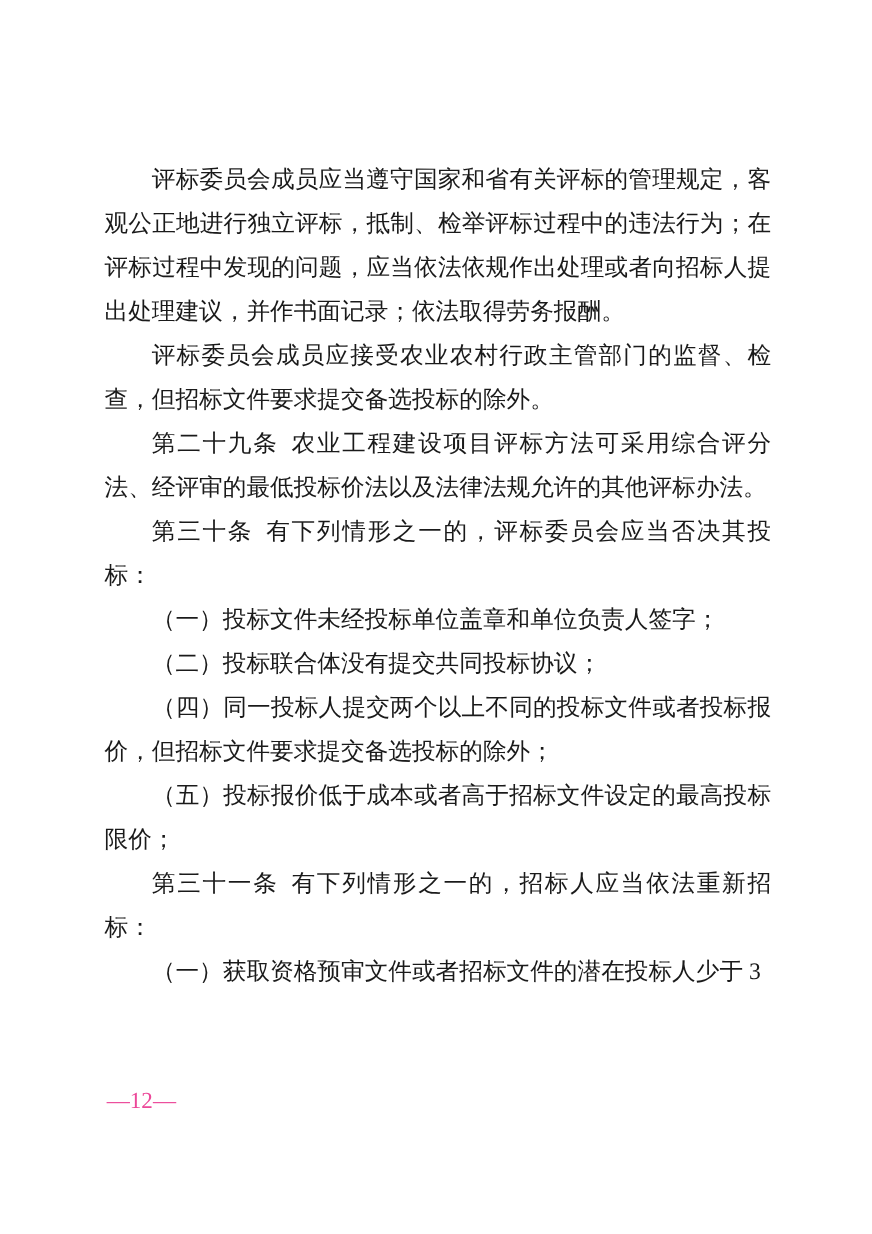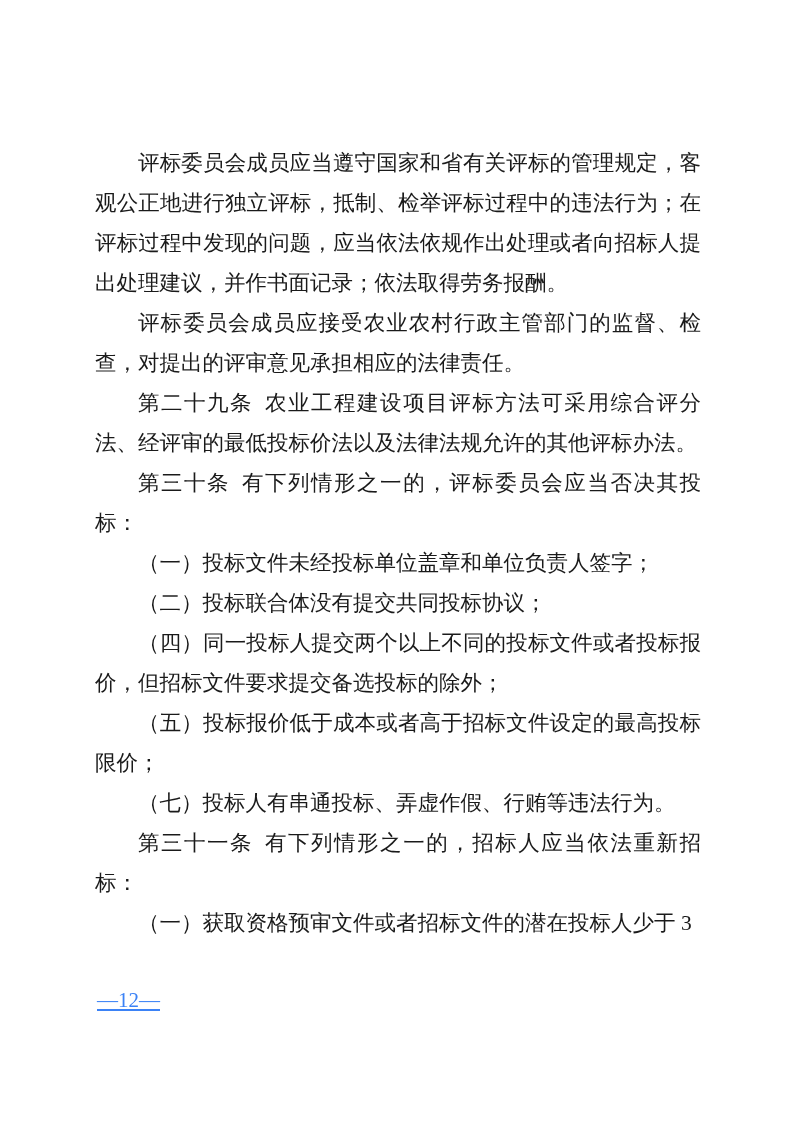--- a/index.html
+++ b/index.html
@@ -32,49 +32,47 @@
     font-weight: 400;
     font-family: "Liberation Sans", "DejaVu Sans", sans-serif;
     margin-right: 0.55em;
   }
   .footer {
     position: absolute;
     left: 97px;
     top: 988px;
     font-size: 21px;
     line-height: 24px;
-    color: #3b82f6;
-    text-decoration: underline;
+    color: #ec4899;
   }
 </style>
 </head>
 <body>
 
 <div class="page">
   <main class="content">
 
     <p class="para"><span>评标委员会成员应当遵守国家和省有关评标的管理规定，客观公正地进行独立评标，抵制、检举评标过程中的违法行为；在评标过程中发现的问题，应当依法依规作出处理或者向招标人提出处理建议，并作书面记录；依法取得劳务报酬。</span></p>
 
-    <p class="para"><span>评标委员会成员应接受农业农村行政主管部门的监督、检查，对提出的评审意见承担相应的法律责任。</span></p>
+    <p class="para"><span>评标委员会成员应接受农业农村行政主管部门的监督、检查，但招标文件要求提交备选投标的除外。</span></p>
 
     <p class="para"><b class="lead">第二十九条</b><span>农业工程建设项目评标方法可采用综合评分法、经评审的最低投标价法以及法律法规允许的其他评标办法。</span></p>
 
     <p class="para"><b class="lead">第三十条</b><span>有下列情形之一的，评标委员会应当否决其投标：</span></p>
 
     <p class="para"><span>（一）投标文件未经投标单位盖章和单位负责人签字；</span></p>
 
     <p class="para"><span>（二）投标联合体没有提交共同投标协议；</span></p>
 
 
     <p class="para"><span>（四）同一投标人提交两个以上不同的投标文件或者投标报价，但招标文件要求提交备选投标的除外；</span></p>
 
     <p class="para"><span>（五）投标报价低于成本或者高于招标文件设定的最高投标限价；</span></p>
 
 
-    <p class="para"><span>（七）投标人有串通投标、弄虚作假、行贿等违法行为。</span></p>
 
     <p class="para"><b class="lead">第三十一条</b><span>有下列情形之一的，招标人应当依法重新招标：</span></p>
 
     <p class="para"><span>（一）获取资格预审文件或者招标文件的潜在投标人少于 3</span></p>
 
   </main>
 
   <footer class="footer">
     <span>—12—</span>
   </footer>

